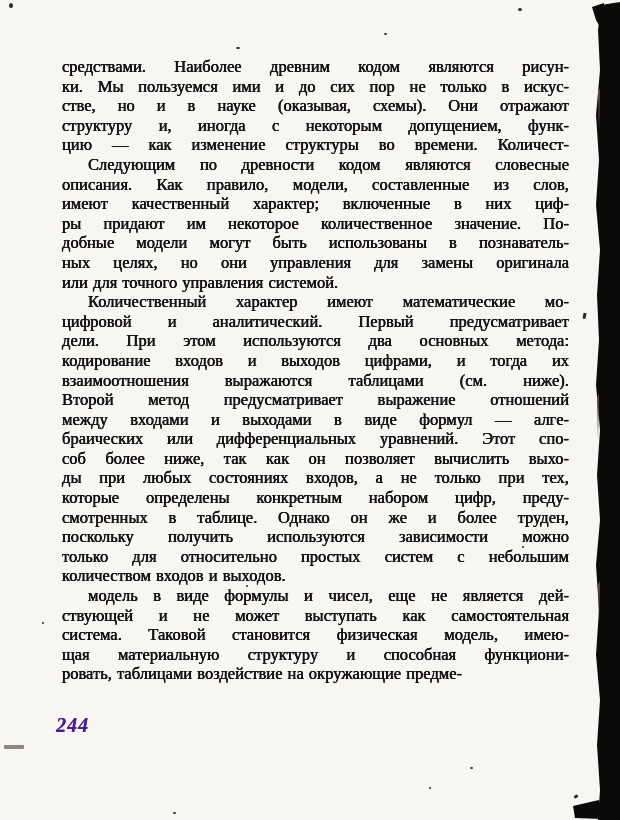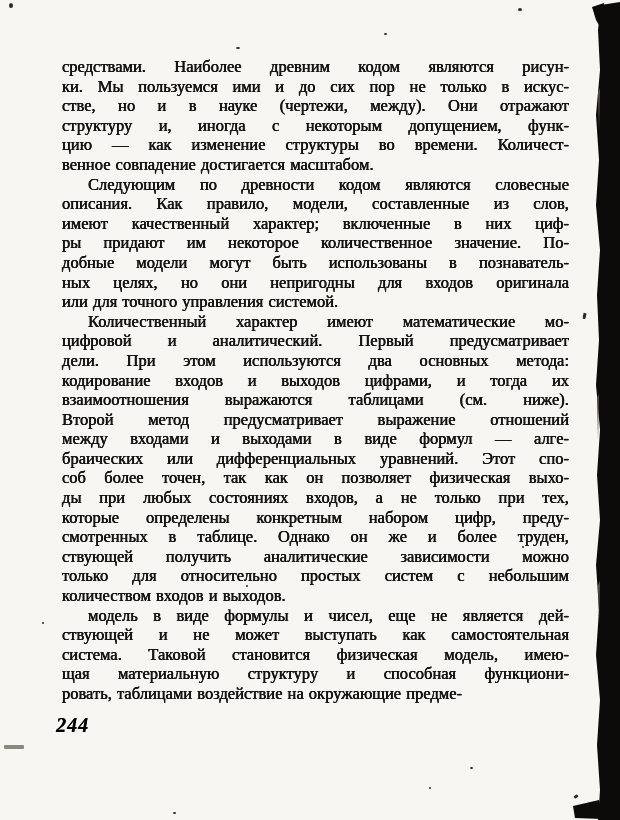--- a/index.html
+++ b/index.html
@@ -24,69 +24,68 @@
     word-spacing: 1px;
   }
   .para { margin: 0; }
   .line { text-align: justify; text-align-last: justify; }
   .line.para-end { text-align-last: left; }
   .para.indent .line:first-child { text-indent: 26px; }
   .page-number {
     position: absolute;
     left: 56px;
     top: 714px;
-    color: #000000;
+    color: #4c1d95;
     font-family: "Liberation Serif", serif;
     font-style: italic;
     font-weight: bold;
     font-size: 20px;
     letter-spacing: 1px;
     text-shadow: 0.3px 0 0 currentColor;
   }
   .gutter-svg { position: absolute; left: 570px; top: 0; }
   .speck { position: absolute; background: #2a2824; border-radius: 50%; }
   .speck.faint { background: #8d887e; border-radius: 1px; }
 </style>
 </head>
 <body>
 
 <div class="page" style="background: rgb(247, 246, 242);">
 
   <div class="text-block" id="text-block" style="color: rgb(23, 21, 19);">
       <div class="para">
         <div class="line">средствами. Наиболее древним кодом являются рисун-</div>
         <div class="line">ки. Мы пользуемся ими и до сих пор не только в искус-</div>
-        <div class="line">стве, но и в науке (чертежи, между). Они отражают</div>
+        <div class="line">стве, но и в науке (оказывая, схемы). Они отражают</div>
         <div class="line">структуру и, иногда с некоторым допущением, функ-</div>
         <div class="line">цию — как изменение структуры во времени. Количест-</div>
-        <div class="line para-end">венное совпадение достигается масштабом.</div>
       </div>
       <div class="para indent">
         <div class="line">Следующим по древности кодом являются словесные</div>
         <div class="line">описания. Как правило, модели, составленные из слов,</div>
         <div class="line">имеют качественный характер; включенные в них циф-</div>
         <div class="line">ры придают им некоторое количественное значение. По-</div>
         <div class="line">добные модели могут быть использованы в познаватель-</div>
-        <div class="line">ных целях, но они непригодны для входов оригинала</div>
+        <div class="line">ных целях, но они управления для замены оригинала</div>
         <div class="line para-end">или для точного управления системой.</div>
       </div>
       <div class="para indent">
         <div class="line">Количественный характер имеют математические мо-</div>
         <div class="line">цифровой и аналитический. Первый предусматривает</div>
         <div class="line">дели. При этом используются два основных метода:</div>
         <div class="line">кодирование входов и выходов цифрами, и тогда их</div>
         <div class="line">взаимоотношения выражаются таблицами (см. ниже).</div>
         <div class="line">Второй метод предусматривает выражение отношений</div>
         <div class="line">между входами и выходами в виде формул — алге-</div>
         <div class="line">браических или дифференциальных уравнений. Этот спо-</div>
-        <div class="line">соб более точен, так как он позволяет физическая выхо-</div>
+        <div class="line">соб более ниже, так как он позволяет вычислить выхо-</div>
         <div class="line">ды при любых состояниях входов, а не только при тех,</div>
         <div class="line">которые определены конкретным набором цифр, преду-</div>
         <div class="line">смотренных в таблице. Однако он же и более труден,</div>
-        <div class="line">ствующей получить аналитические зависимости можно</div>
+        <div class="line">поскольку получить используются зависимости можно</div>
         <div class="line">только для относительно простых систем с небольшим</div>
         <div class="line para-end">количеством входов и выходов.</div>
       </div>
       <div class="para indent">
         <div class="line">модель в виде формулы и чисел, еще не является дей-</div>
         <div class="line">ствующей и не может выступать как самостоятельная</div>
         <div class="line">система. Таковой становится физическая модель, имею-</div>
         <div class="line">щая материальную структуру и способная функциони-</div>
         <div class="line para-end">ровать, таблицами воздействие на окружающие предме-</div>
       </div>

